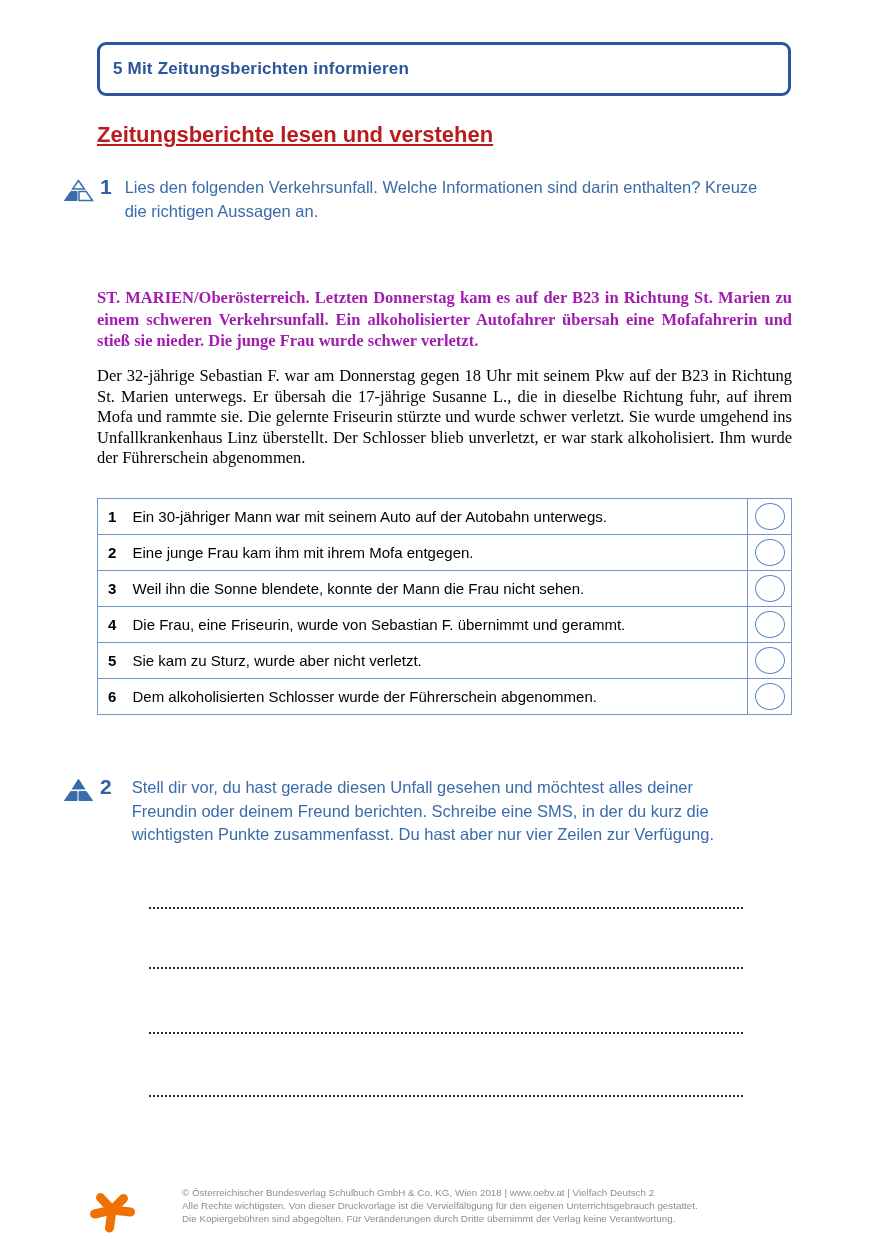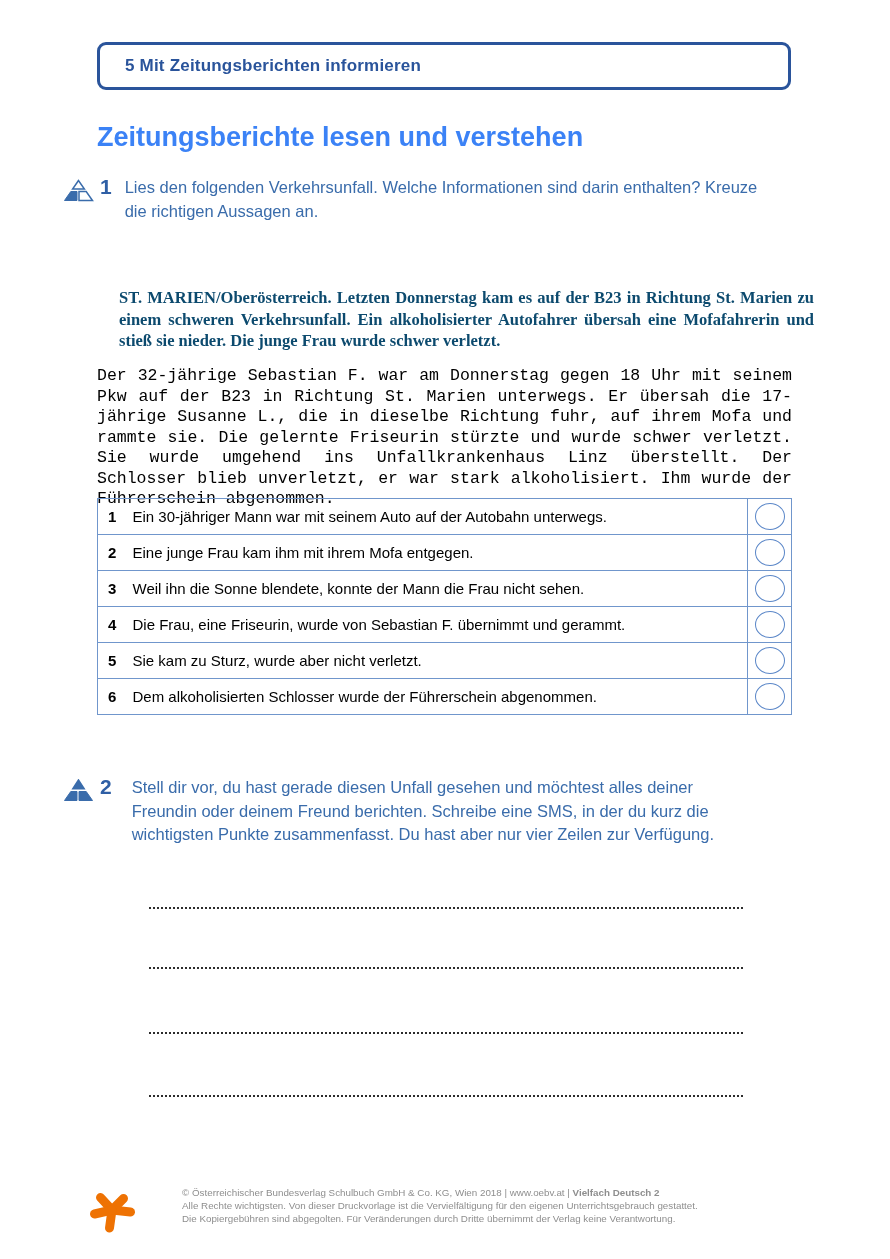--- a/index.html
+++ b/index.html
@@ -11,41 +11,42 @@
     width: 890px;
     height: 1259px;
     background: #ffffff;
     overflow: hidden;
   }
 
   
   .unit-box {
     position: absolute;
     left: 97px; top: 42px;
-    width: 694px; height: 48px;
+    width: 694px; height: 54px;
     border: 3px solid #2a549b;
     border-radius: 9px;
     display: flex;
     align-items: center;
-    padding-left: 25px;
+    padding-left: 13px;
   }
   .unit-box .unit-label {
     color: #2a549b;
     font-size: 17px;
     font-weight: bold;
     letter-spacing: 0.2px;
   }
 
   
   .page-title {
     position: absolute;
     left: 97px; top: 122px;
-    font-size: 27px;
-    font-weight: bold;
-    color: #3b82f6;
+    font-size: 22px;
+    font-weight: bold;
+    color: #b91c1c;
+    text-decoration: underline;
   }
 
   
   .exercise {
     position: absolute;
     left: 63px;
     display: flex;
     align-items: flex-start;
   }
   .exercise .tri-icon { margin-top: 3px; flex: 0 0 auto; }
@@ -75,30 +76,29 @@
     font-weight: bold;
     color: #000000;
   }
   .article-lead {
     position: absolute;
     left: 97px; top: 287px;
     width: 695px;
     font-family: "Liberation Serif", "DejaVu Serif", serif;
     font-size: 16.5px;
     font-weight: bold;
-    color: #0c4a6e;
+    color: #a21caf;
     line-height: 21.5px;
     text-align: justify;
-    margin-left: 22px;
   }
   .article-body {
     position: absolute;
     left: 97px; top: 366px;
     width: 695px;
-    font-family: Liberation Mono, monospace;
+    font-family: Liberation Serif, serif;
     font-size: 16.5px;
     color: #000000;
     line-height: 20.5px;
     text-align: justify;
   }
 
   
   .statements {
     position: absolute;
     left: 97px; top: 498px;
@@ -151,21 +151,21 @@
     position: absolute;
     left: 86px; top: 1182px;
   }
   .footer-text {
     position: absolute;
     left: 182px; top: 1186px;
     font-size: 9.8px;
     line-height: 13px;
     color: #8e8e8e;
   }
-  .footer-text .bold { font-weight: bold; }
+  .footer-text .bold { font-weight: normal; }
 </style>
 </head>
 <body>
 
 <div class="page">
 
   <div class="unit-box">
     <span class="unit-label">5  Mit Zeitungsberichten informieren</span>
   </div>
 

